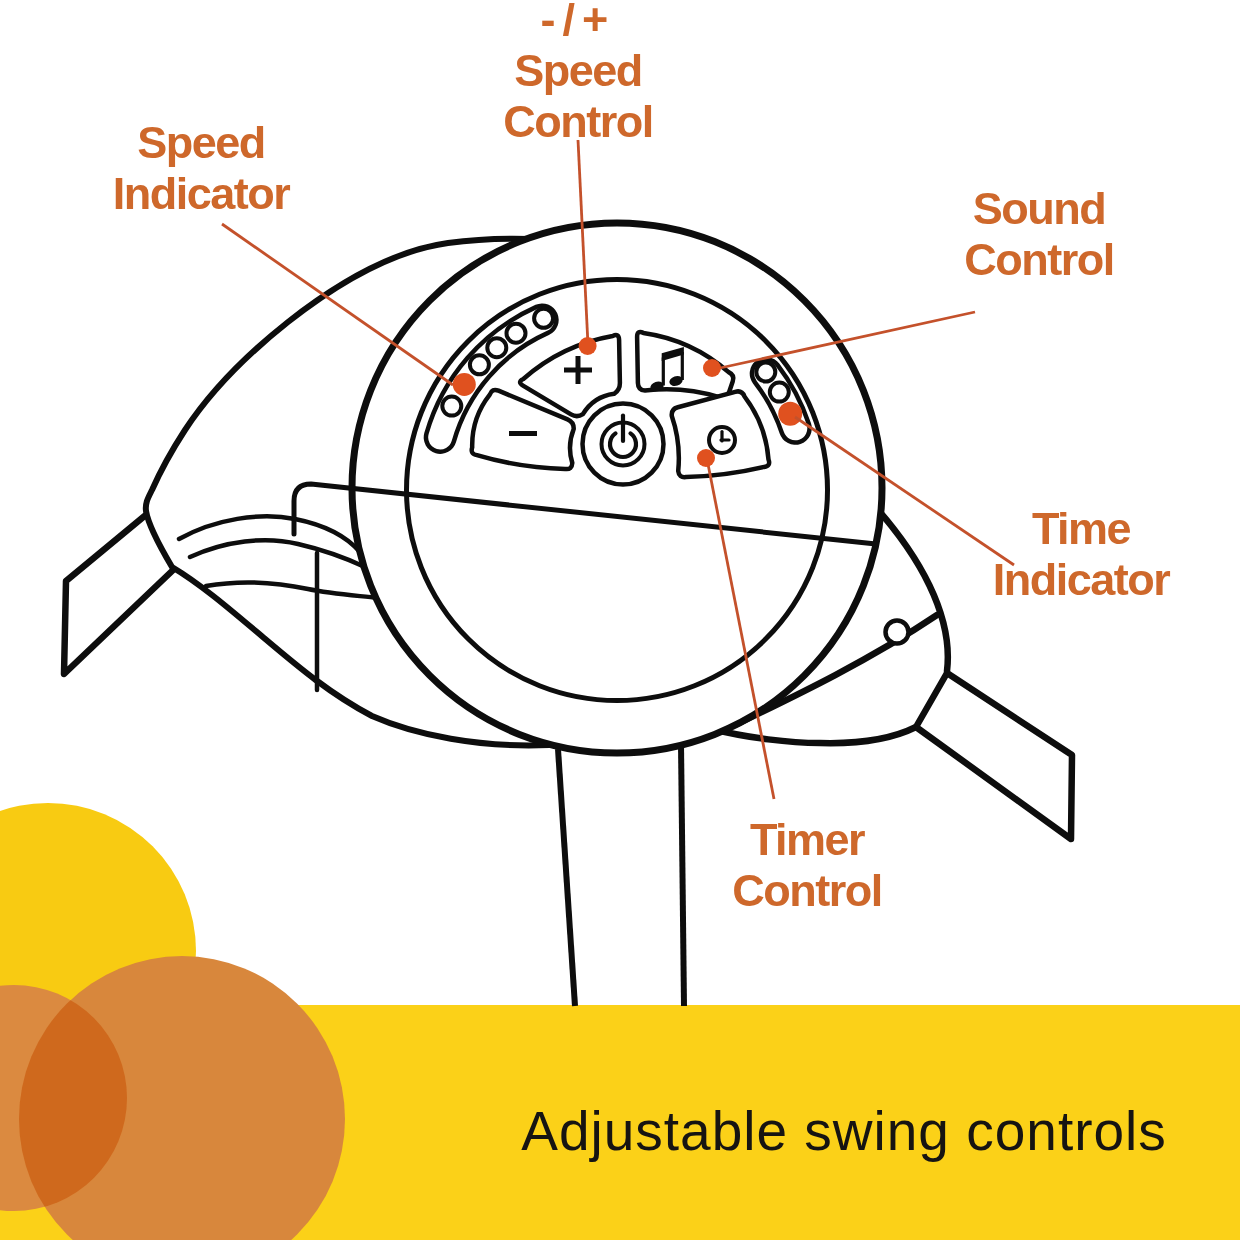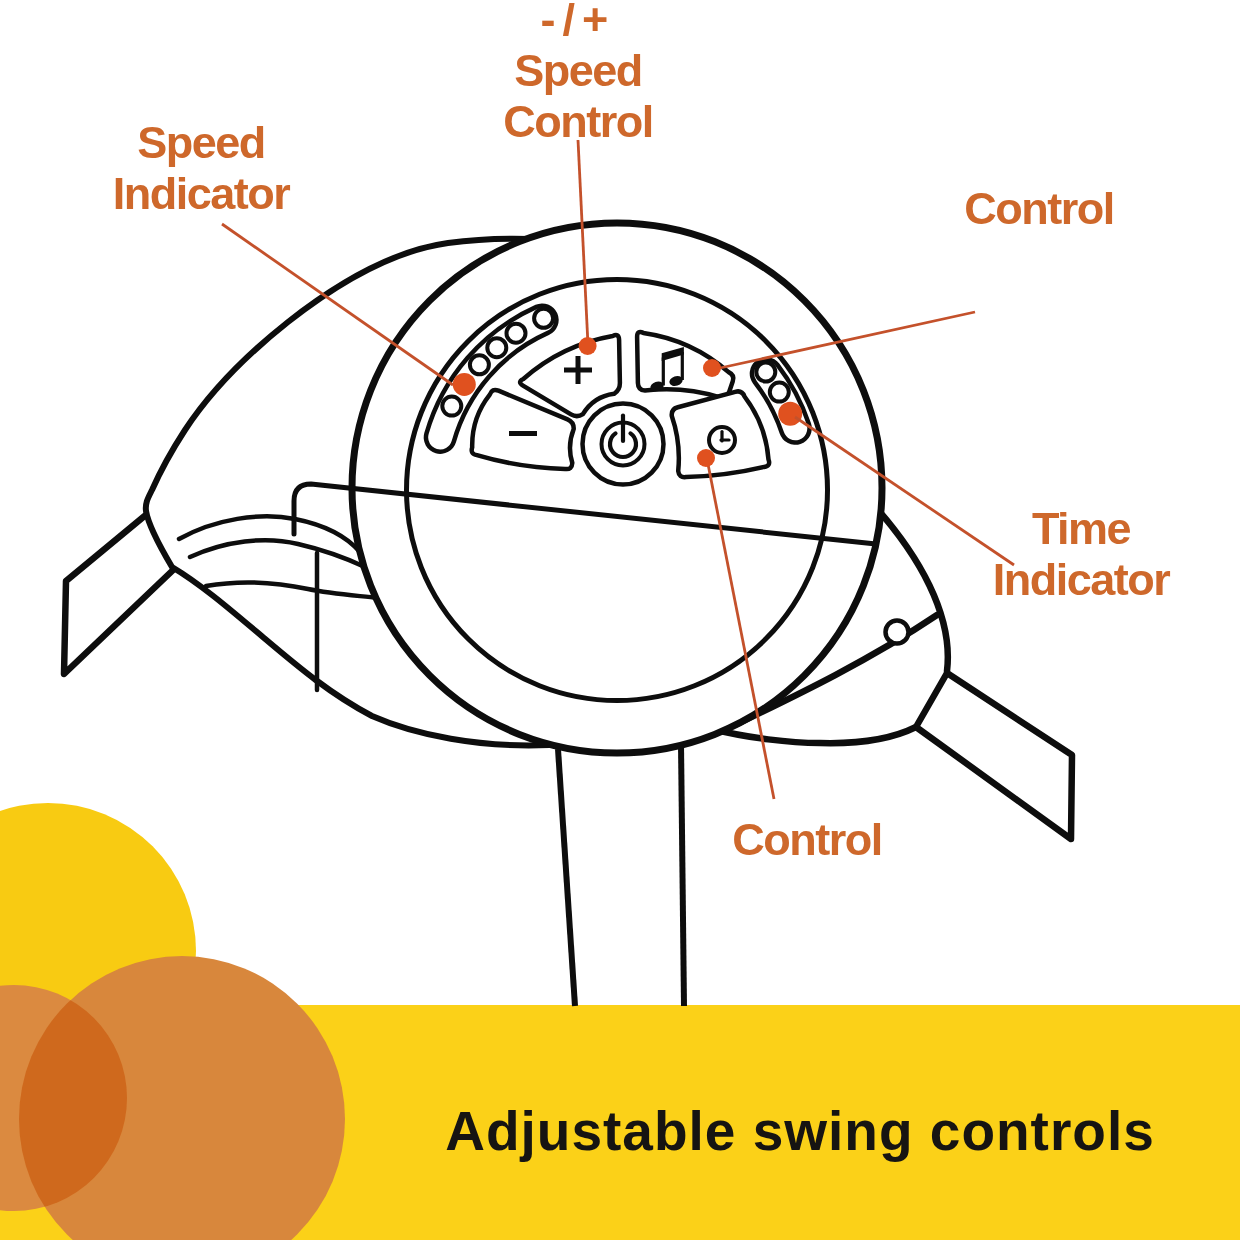--- a/index.html
+++ b/index.html
@@ -4,21 +4,21 @@
 <style>
   html,body{margin:0;padding:0;}
   body{width:1240px;height:1240px;position:relative;overflow:hidden;background:#fff;
        font-family:"Liberation Sans",sans-serif;}
   .stage{position:absolute;inset:0;width:1240px;height:1240px;}
   svg{position:absolute;top:0;left:0;}
   .callout{position:absolute;transform:translateX(-50%);text-align:center;
     color:var(--label-orange);font-weight:bold;font-size:45px;line-height:51px;
     letter-spacing:-1.5px;white-space:nowrap;}
   .banner-title{position:absolute;transform:translateX(-50%);color:#161412;
-    font-weight:bold;font-size:55px;line-height:60px;white-space:nowrap;letter-spacing:1px;}
+    font-weight:normal;font-size:55px;line-height:60px;white-space:nowrap;letter-spacing:1px;margin-left:44px;}
   .callout .wide{letter-spacing:7px;}
 </style>
 <style>
   .ink{stroke:#0d0d0d;}
   .lead{stroke:#c4512b;}
   .dot{fill:#e0511f;}
   .c-yellow{fill:#fbd118;}
   .c-yellow2{fill:#f8cb12;}
   .c-orange-s{fill:#db8a40;}
   .c-orange-b{fill:#d8873c;}
@@ -137,24 +137,26 @@
 <div class="callout" style="left:201px;top:117px;">
   <div>Speed</div>
   <div>Indicator</div>
 </div>
 <div class="callout" style="left:578px;top:-6px;">
   <div class="wide">-/+</div>
   <div>Speed</div>
   <div>Control</div>
 </div>
 <div class="callout" style="left:1039px;top:183px;">
+  <div>Sound</div>
   <div>Control</div>
 </div>
 <div class="callout" style="left:1081px;top:503px;">
   <div>Time</div>
   <div>Indicator</div>
 </div>
 <div class="callout" style="left:807px;top:814px;">
+  <div>Timer</div>
   <div>Control</div>
 </div>
 
 <div class="banner-title" style="left:800px;top:1101px;">Adjustable swing controls</div>
 </div>
 
 </body></html>

